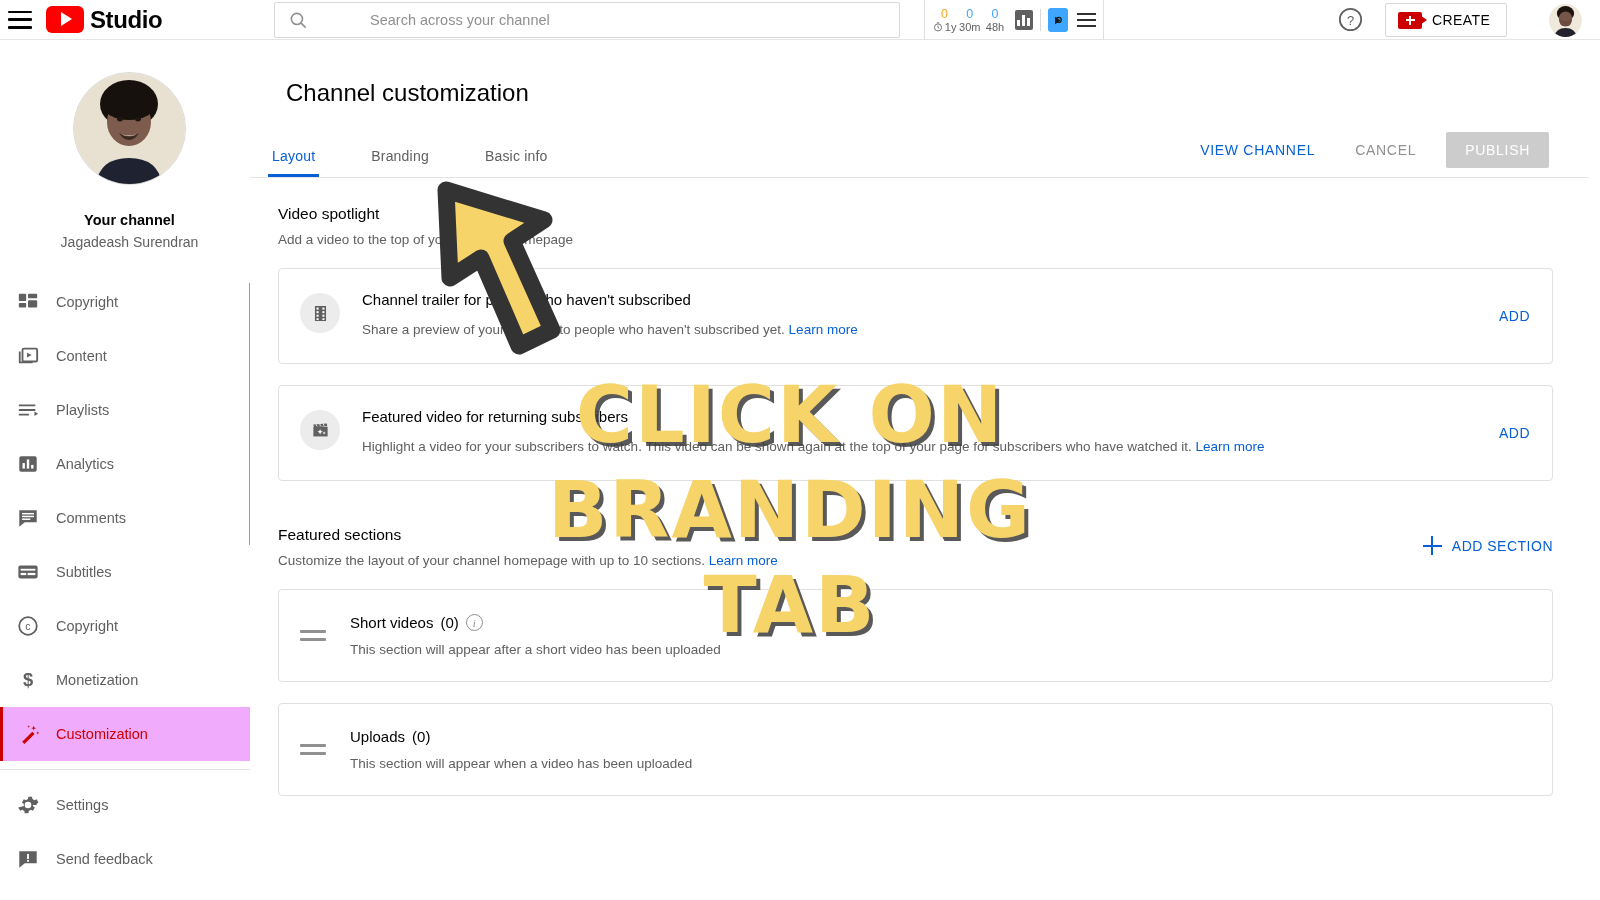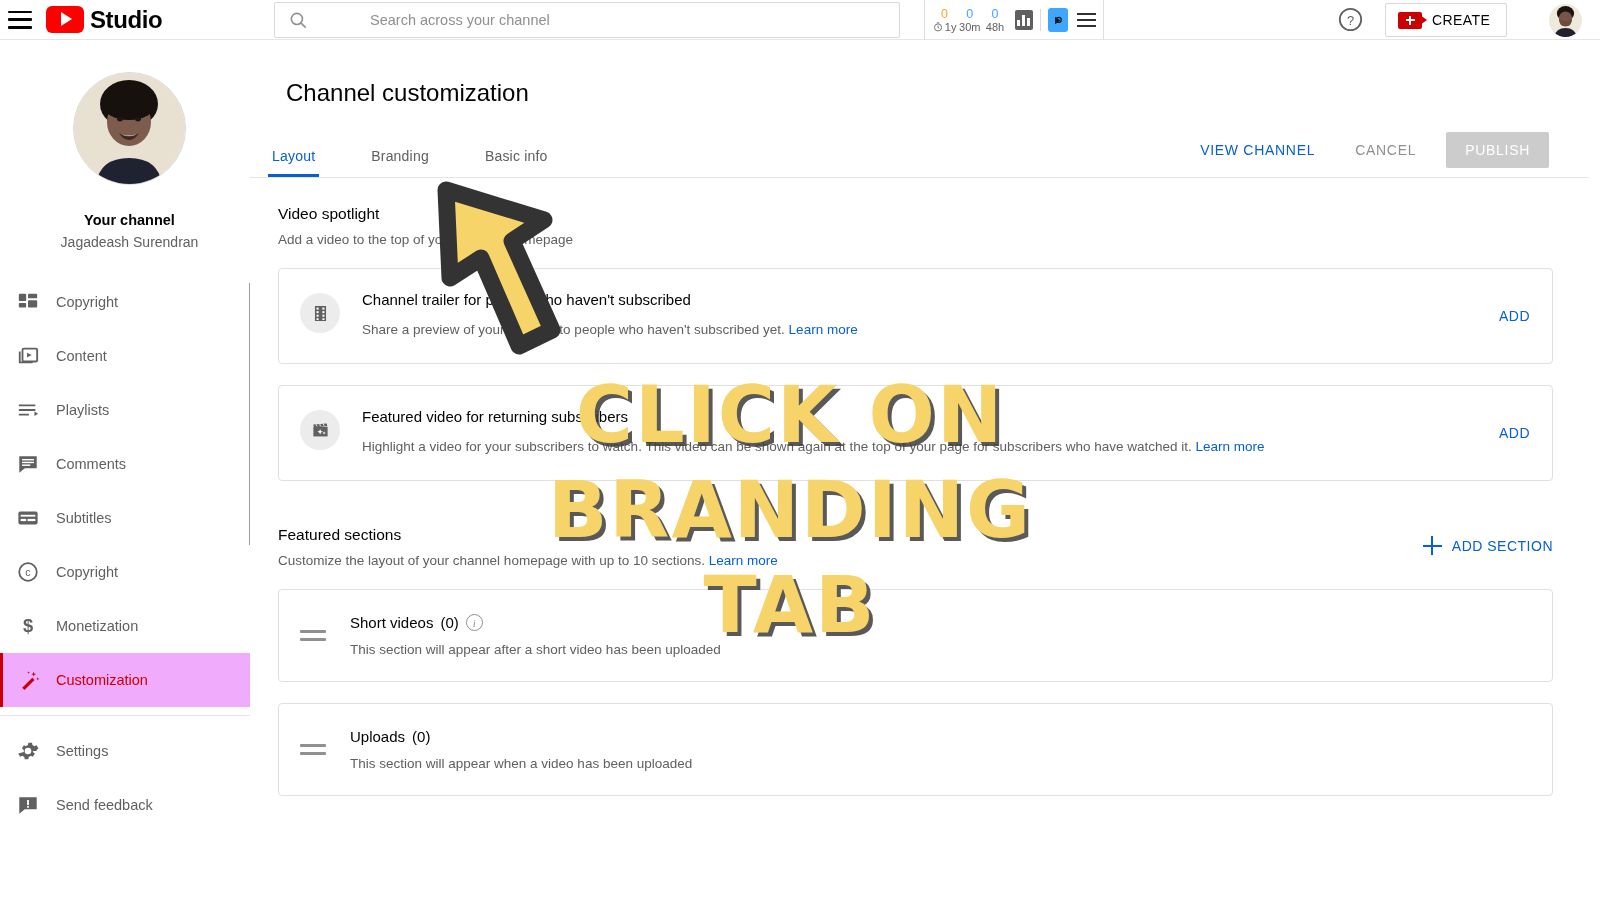--- a/index.html
+++ b/index.html
@@ -379,20 +379,31 @@
     <div class="nav-item">
       <span class="ico">
         <svg width="22" height="22" viewBox="0 0 24 24" fill="none" stroke="#606060" stroke-width="2">
           <path d="M2 7h18M2 12h18M2 17h11"></path>
           <path d="M19 13.5l4 2.5-4 2.5z" fill="#606060" stroke="none"></path>
         </svg>
       </span>
       <span>Playlists</span>
     </div>
 
+    <div class="nav-item">
+      <span class="ico">
+        <svg width="22" height="22" viewBox="0 0 24 24">
+          <rect x="2.5" y="3.5" width="19" height="17" rx="2" fill="#606060"></rect>
+          <rect x="6" y="11" width="2.6" height="6" fill="#fff"></rect>
+          <rect x="10.7" y="7" width="2.6" height="10" fill="#fff"></rect>
+          <rect x="15.4" y="13" width="2.6" height="4" fill="#fff"></rect>
+        </svg>
+      </span>
+      <span>Analytics</span>
+    </div>
 
     <div class="nav-item">
       <span class="ico">
         <svg width="22" height="22" viewBox="0 0 24 24">
           <path d="M2.5 3.5h19v13h-13l-6 5z" fill="#606060"></path>
           <rect x="5.5" y="6.5" width="13" height="1.6" fill="#fff"></rect>
           <rect x="5.5" y="9.5" width="13" height="1.6" fill="#fff"></rect>
           <rect x="5.5" y="12.5" width="9" height="1.6" fill="#fff"></rect>
         </svg>
       </span>

